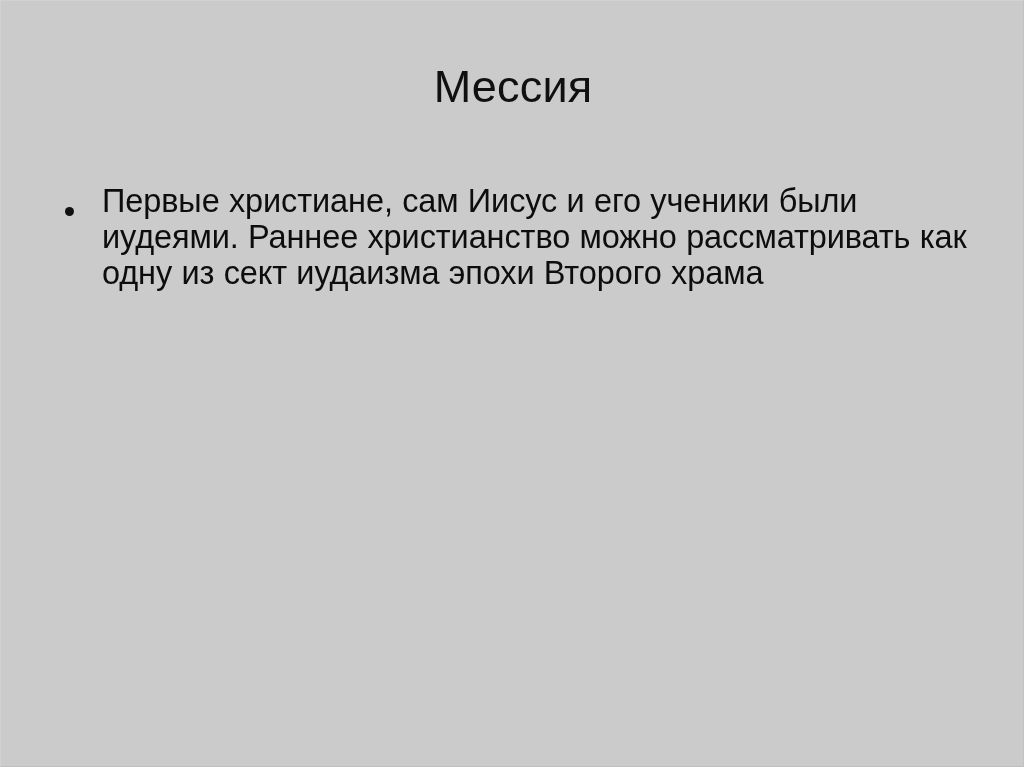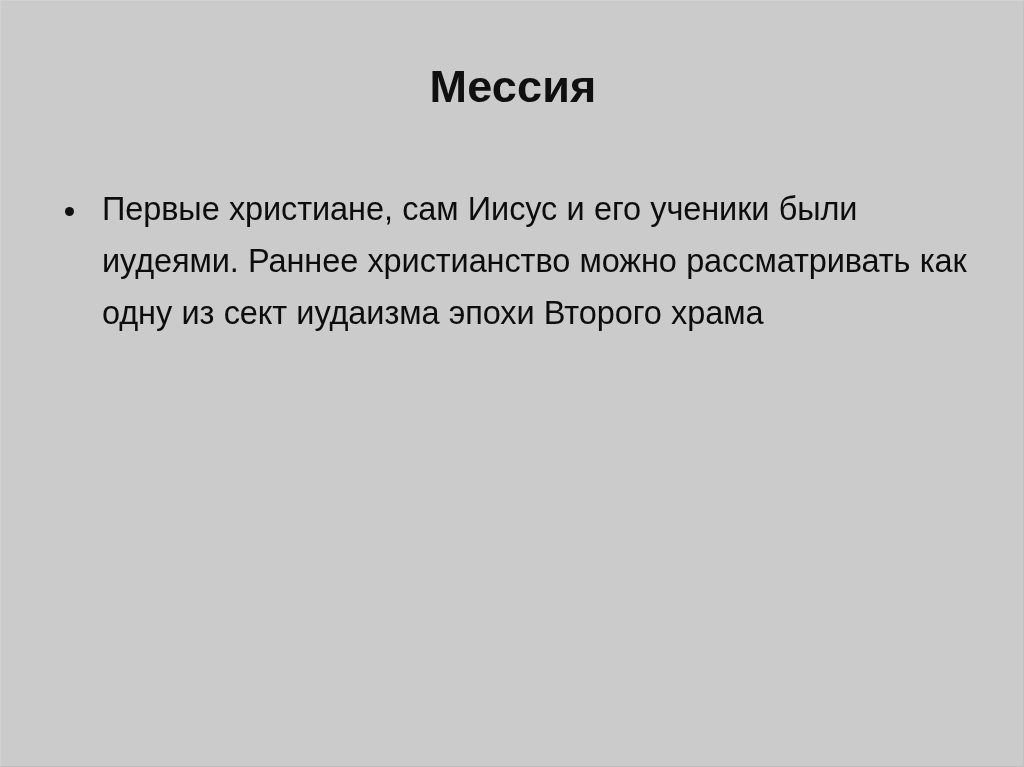--- a/index.html
+++ b/index.html
@@ -27,39 +27,39 @@
   }
 
   .slide-title {
     position: absolute;
     left: 0;
     top: 58px;
     width: 1024px;
     text-align: center;
     font-size: 45px;
     line-height: 56px;
-    font-weight: 700;
+    font-weight: 400;
     color: #101010;
     letter-spacing: 0.2px;
   }
 
   .slide-body {
     position: absolute;
     left: 57px;
     top: 182px;
     width: 912px;
   }
 
   .bullet-item {
     position: relative;
     display: block;
     padding-left: 44px;
     margin-bottom: 20px;
     font-size: 32.5px;
-    line-height: 52px;
+    line-height: 36px;
     color: #0d0d0d;
     text-align: left;
     letter-spacing: -0.1px;
     word-spacing: 0.4px;
   }
 
   .bullet-item:last-child {
     margin-bottom: 0;
   }
 

